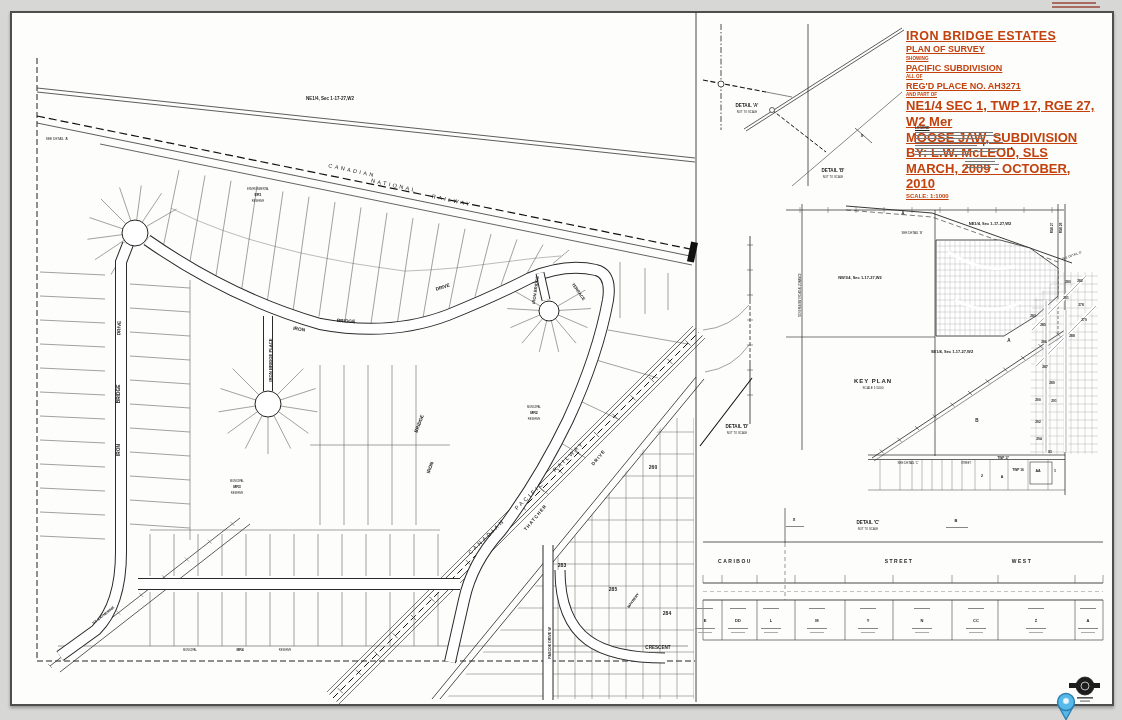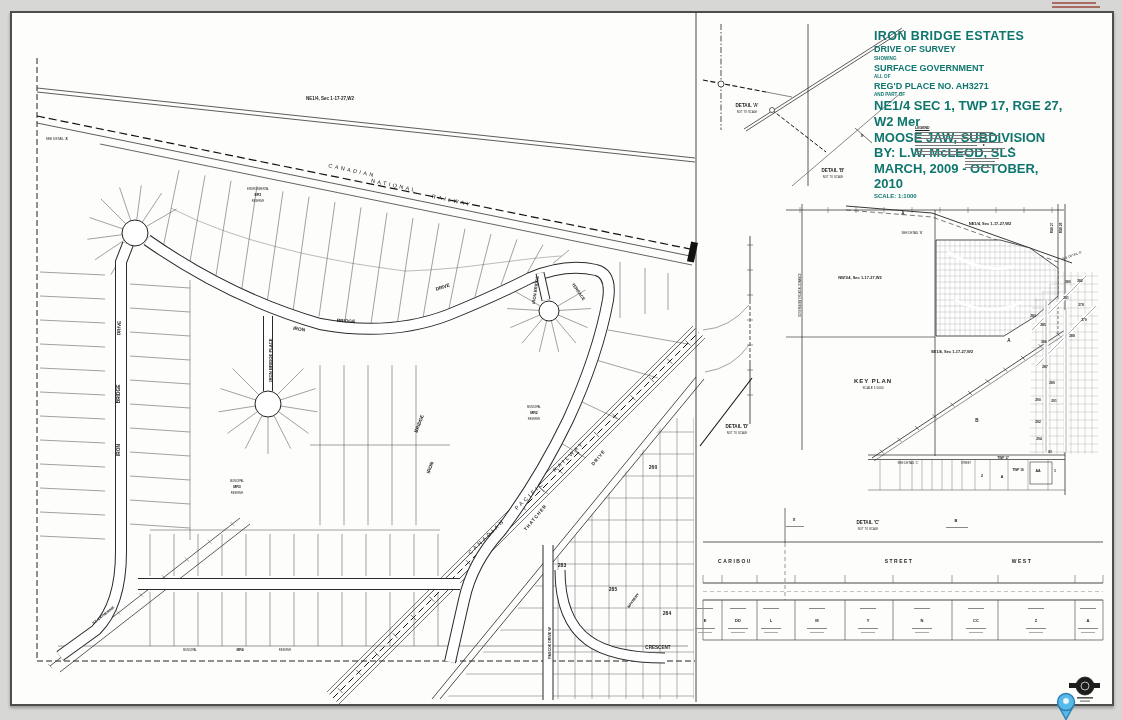--- a/index.html
+++ b/index.html
@@ -5,21 +5,21 @@
   html,body{margin:0;padding:0;background:#d7d7d5;}
   #stage{position:relative;width:1122px;height:720px;background:#d7d7d5;overflow:hidden;
          font-family:"Liberation Sans", sans-serif;}
   #sheet{position:absolute;left:10px;top:11px;width:1100px;height:691px;background:#fdfdfc;
          border:2px solid #4e4e4e;box-shadow:0 2px 3px rgba(0,0,0,.3);}
   #gfx{position:absolute;left:0;top:0;width:1122px;height:720px;}
   #labels{position:absolute;left:0;top:0;width:1122px;height:720px;pointer-events:none;}
   .plab{position:absolute;white-space:nowrap;color:#1c1c1c;line-height:1;
         transform-origin:center center;}
   .plab.b{font-weight:bold;}
-  #titleblock{position:absolute;left:874px;top:29px;width:190px;color:#0f766e;}
+  #titleblock{position:absolute;left:906px;top:29px;width:190px;color:#c2410c;text-decoration:underline;}
   #titleblock .xl{font-size:12.5px;font-weight:bold;letter-spacing:.4px;line-height:1.15;}
   #titleblock .l{font-size:9px;font-weight:bold;line-height:1.15;margin-top:1px;}
   #titleblock .s{font-size:4.6px;font-weight:bold;line-height:1.3;margin-top:1px;}
   #titleblock .m{font-size:13px;font-weight:bold;line-height:1.2;}
   #titleblock .sc{font-size:6px;font-weight:bold;margin-top:1px;}
   #legend{position:absolute;left:915px;top:126px;width:98px;}
   #legend .lg-title{font-size:3.5px;font-weight:bold;text-decoration:underline;color:#222;margin-bottom:2px;display:block;}
   .lgbar{height:1px;background:#777;margin-bottom:2.2px;position:relative;}
   .lgbar .arr{position:absolute;right:-8px;top:-2px;font-size:4px;color:#111;line-height:1;}
   .lgsub{margin-left:50px;width:36px;}
@@ -572,23 +572,23 @@
       <span class="plab b" style="left: 817px; top: 621px; font-size: 4px; transform: translate(-50%, -50%) rotate(0deg);">M</span>
       <span class="plab b" style="left: 868px; top: 621px; font-size: 4px; transform: translate(-50%, -50%) rotate(0deg);">Y</span>
       <span class="plab b" style="left: 922px; top: 621px; font-size: 4px; transform: translate(-50%, -50%) rotate(0deg);">N</span>
       <span class="plab b" style="left: 976px; top: 621px; font-size: 4px; transform: translate(-50%, -50%) rotate(0deg);">CC</span>
       <span class="plab b" style="left: 1036px; top: 621px; font-size: 4px; transform: translate(-50%, -50%) rotate(0deg);">Z</span>
       <span class="plab b" style="left: 1088px; top: 621px; font-size: 4px; transform: translate(-50%, -50%) rotate(0deg);">A</span>
     </div>
 
   <div id="titleblock">
       <div class="xl">IRON BRIDGE ESTATES</div>
-      <div class="l">DRIVE OF SURVEY</div>
+      <div class="l">PLAN OF SURVEY</div>
       <div class="s">SHOWING</div>
-      <div class="l">SURFACE GOVERNMENT</div>
+      <div class="l">PACIFIC SUBDIVISION</div>
       <div class="s">ALL OF</div>
       <div class="l">REG'D PLACE NO. AH3271</div>
       <div class="s">AND PART OF</div>
       <div class="m">NE1/4 SEC 1, TWP 17, RGE 27, W2 Mer</div>
       <div class="m">MOOSE JAW, SUBDIVISION</div>
       <div class="m">BY:  L.W. McLEOD, SLS</div>
       <div class="m">MARCH, 2009 - OCTOBER, 2010</div>
       <div class="sc">SCALE: 1:1000</div>
     </div>
 

